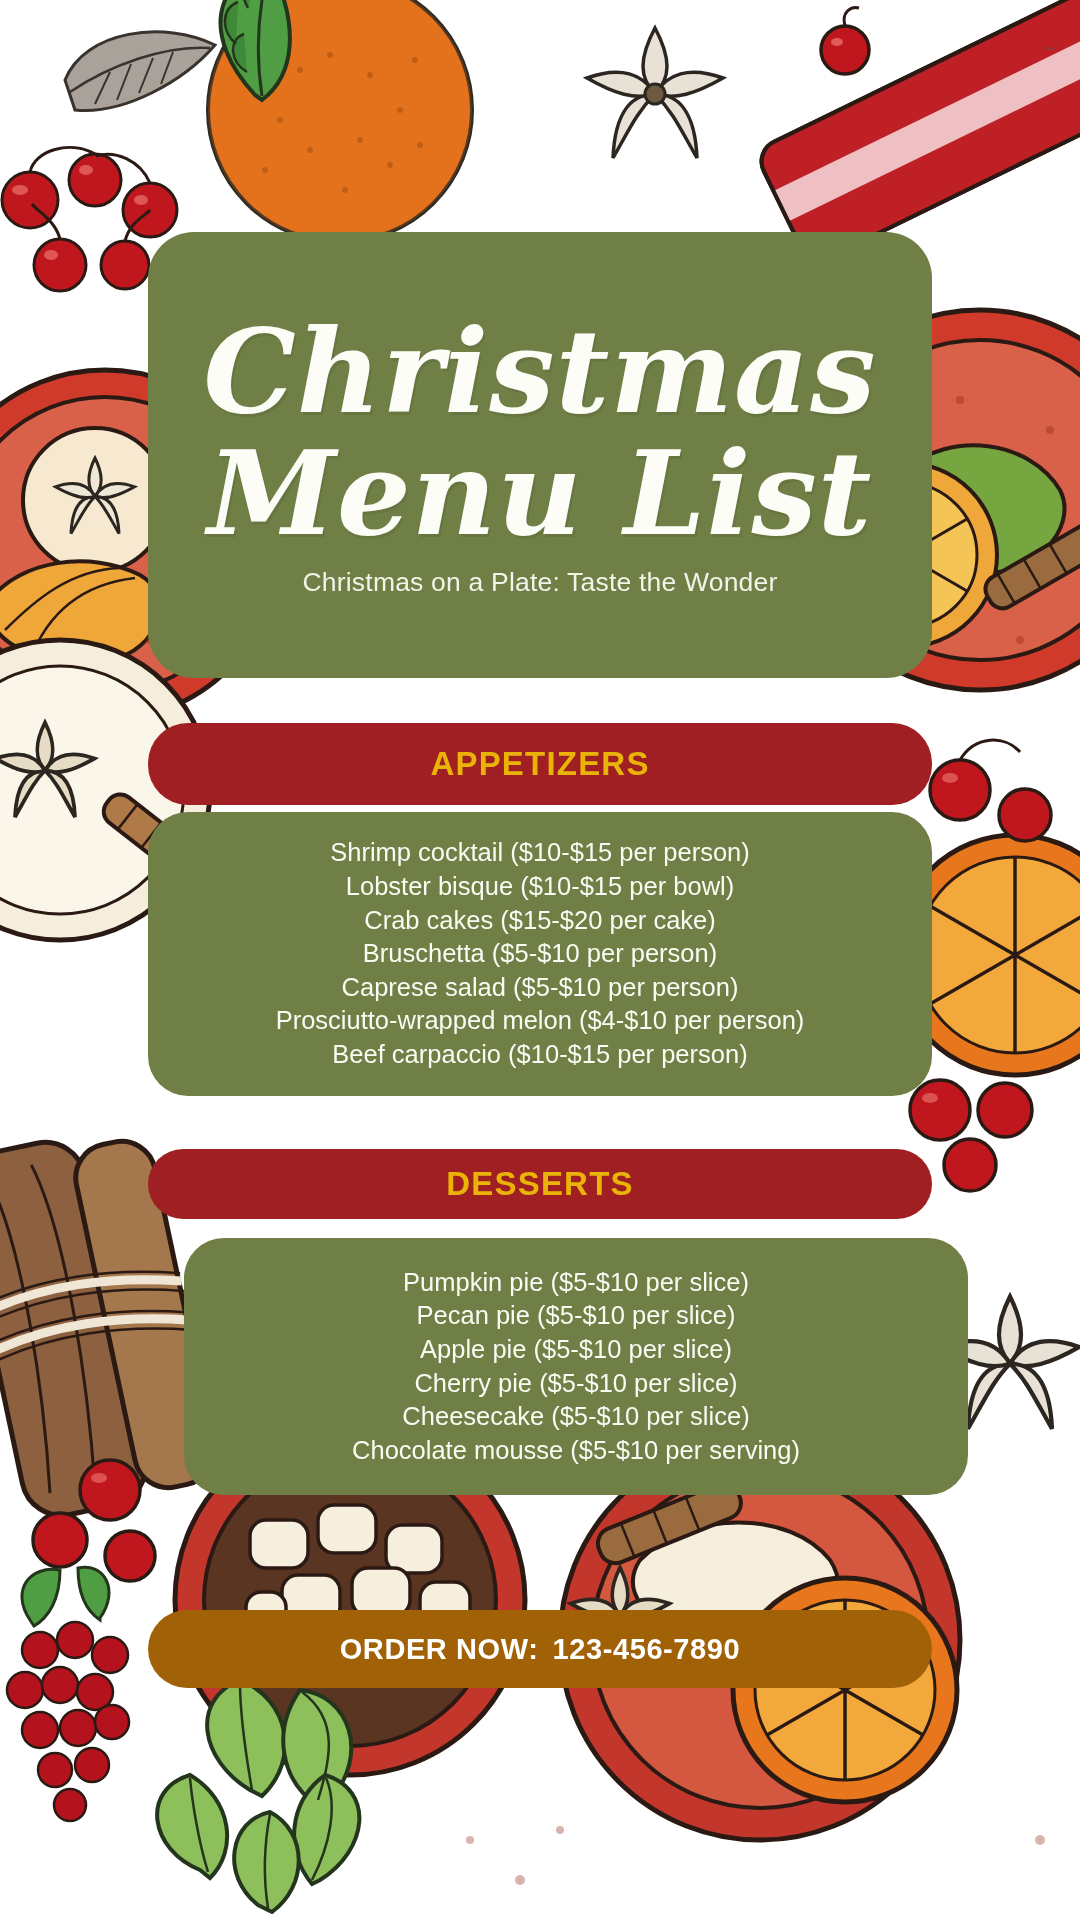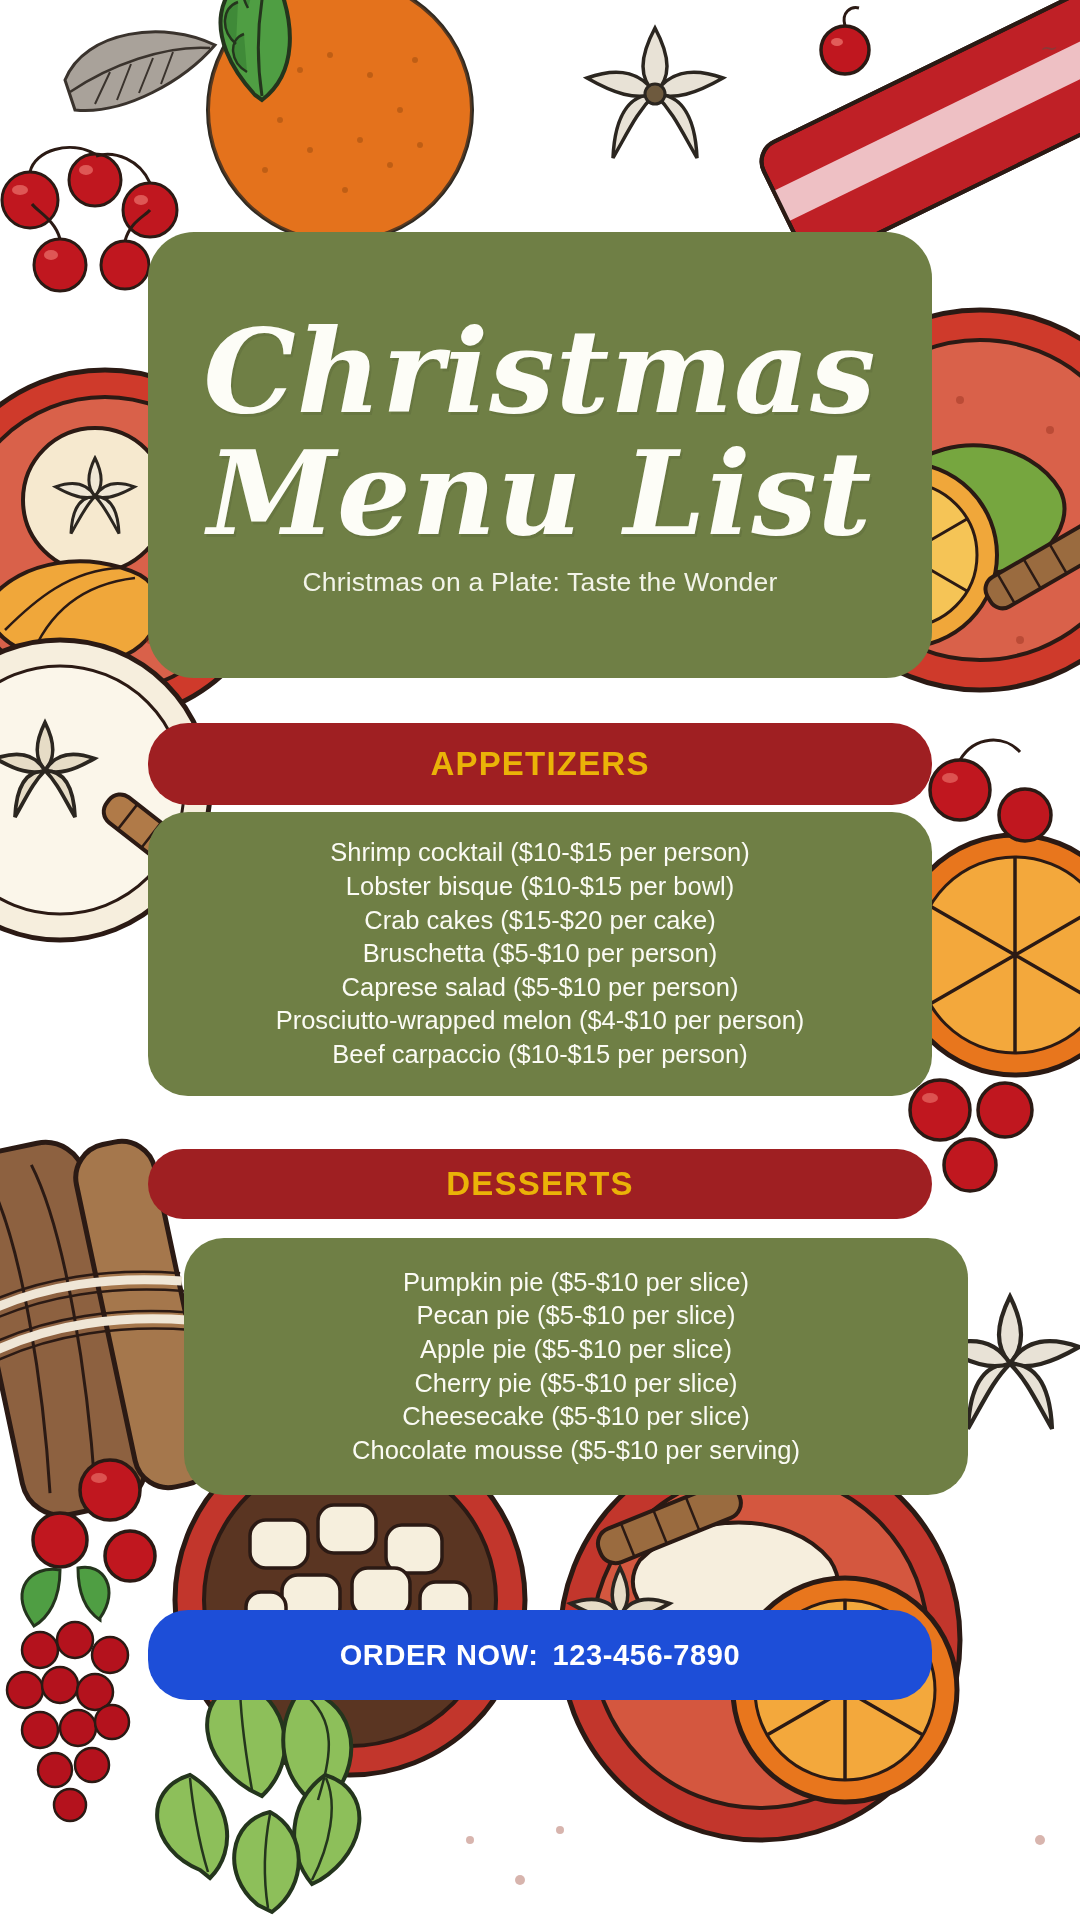--- a/index.html
+++ b/index.html
@@ -129,22 +129,22 @@
     line-height: 33.6px;
     text-align: center;
     white-space: nowrap;
   }
 
   
   .order-bar {
     left: 148px;
     top: 1610px;
     width: 784px;
-    height: 90px;
-    background: #1d4ed8;
+    height: 78px;
+    background: #a16207;
     border-radius: 40px;
     display: flex;
     align-items: center;
     justify-content: center;
     gap: 14px;
     color: #ffffff;
     font-size: 29px;
     font-weight: 700;
     letter-spacing: 0.6px;
   }

